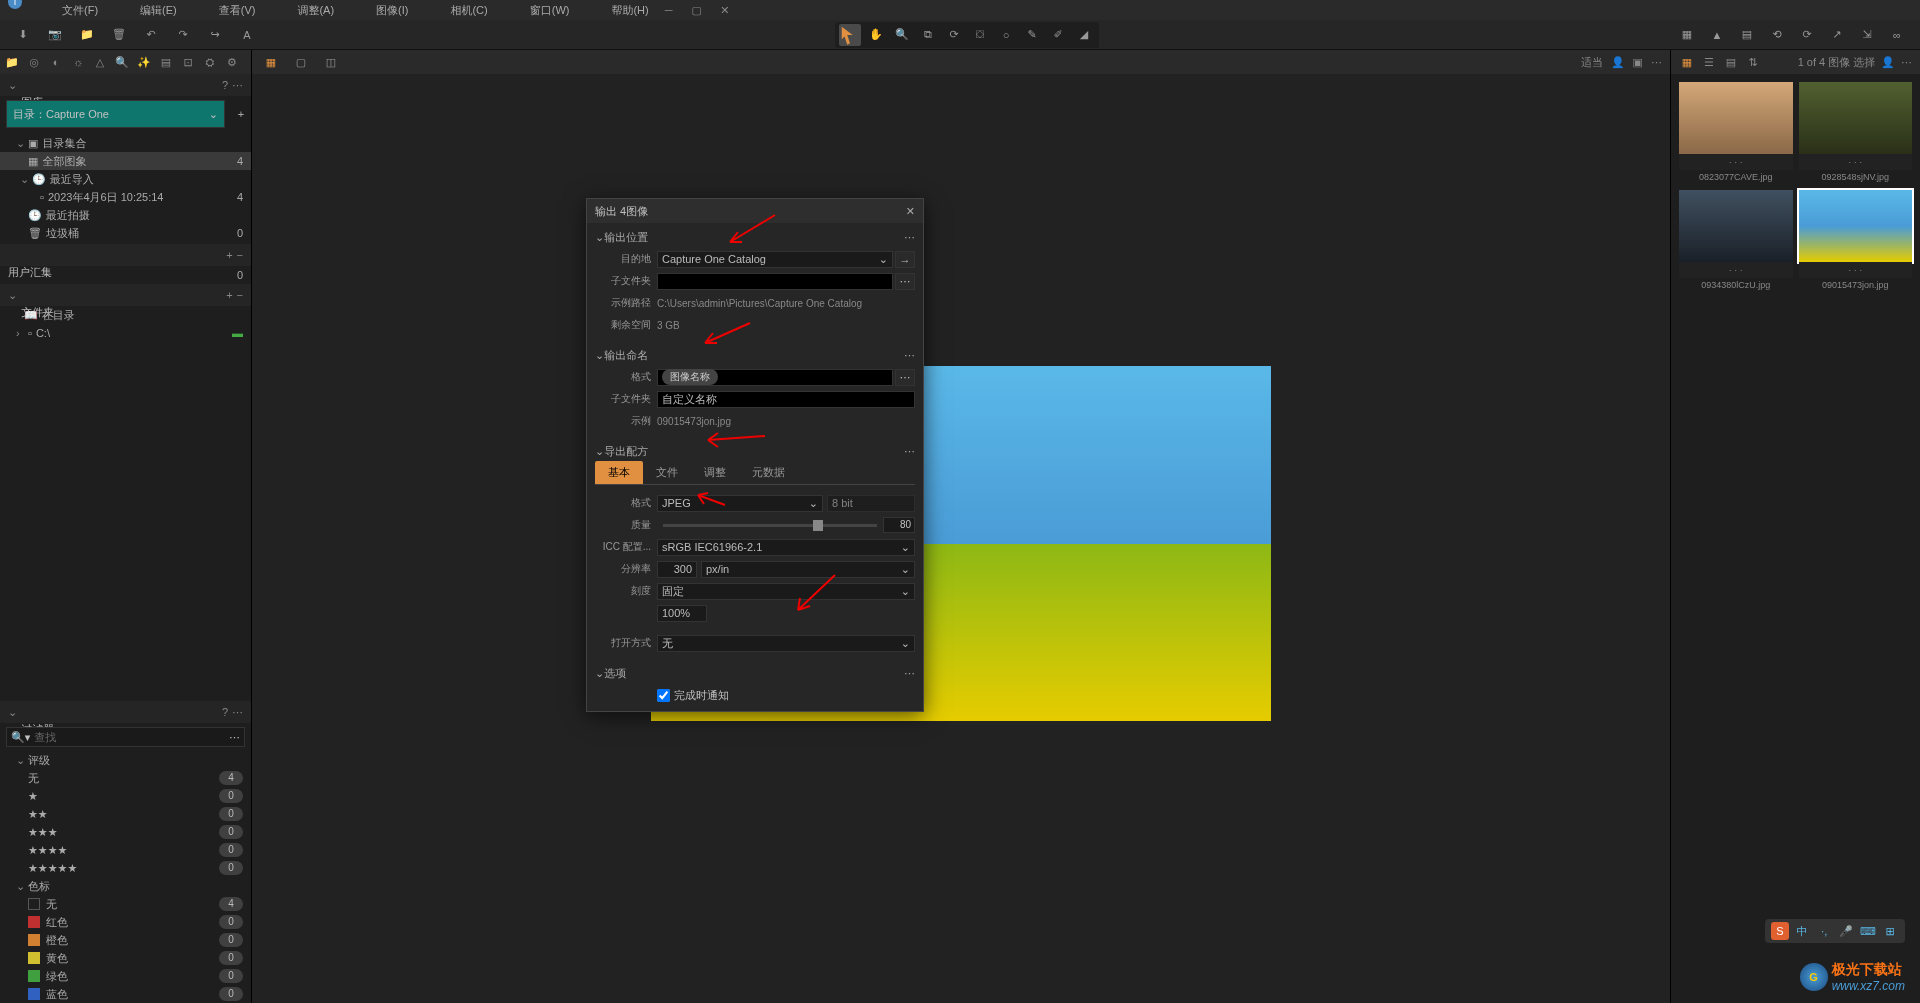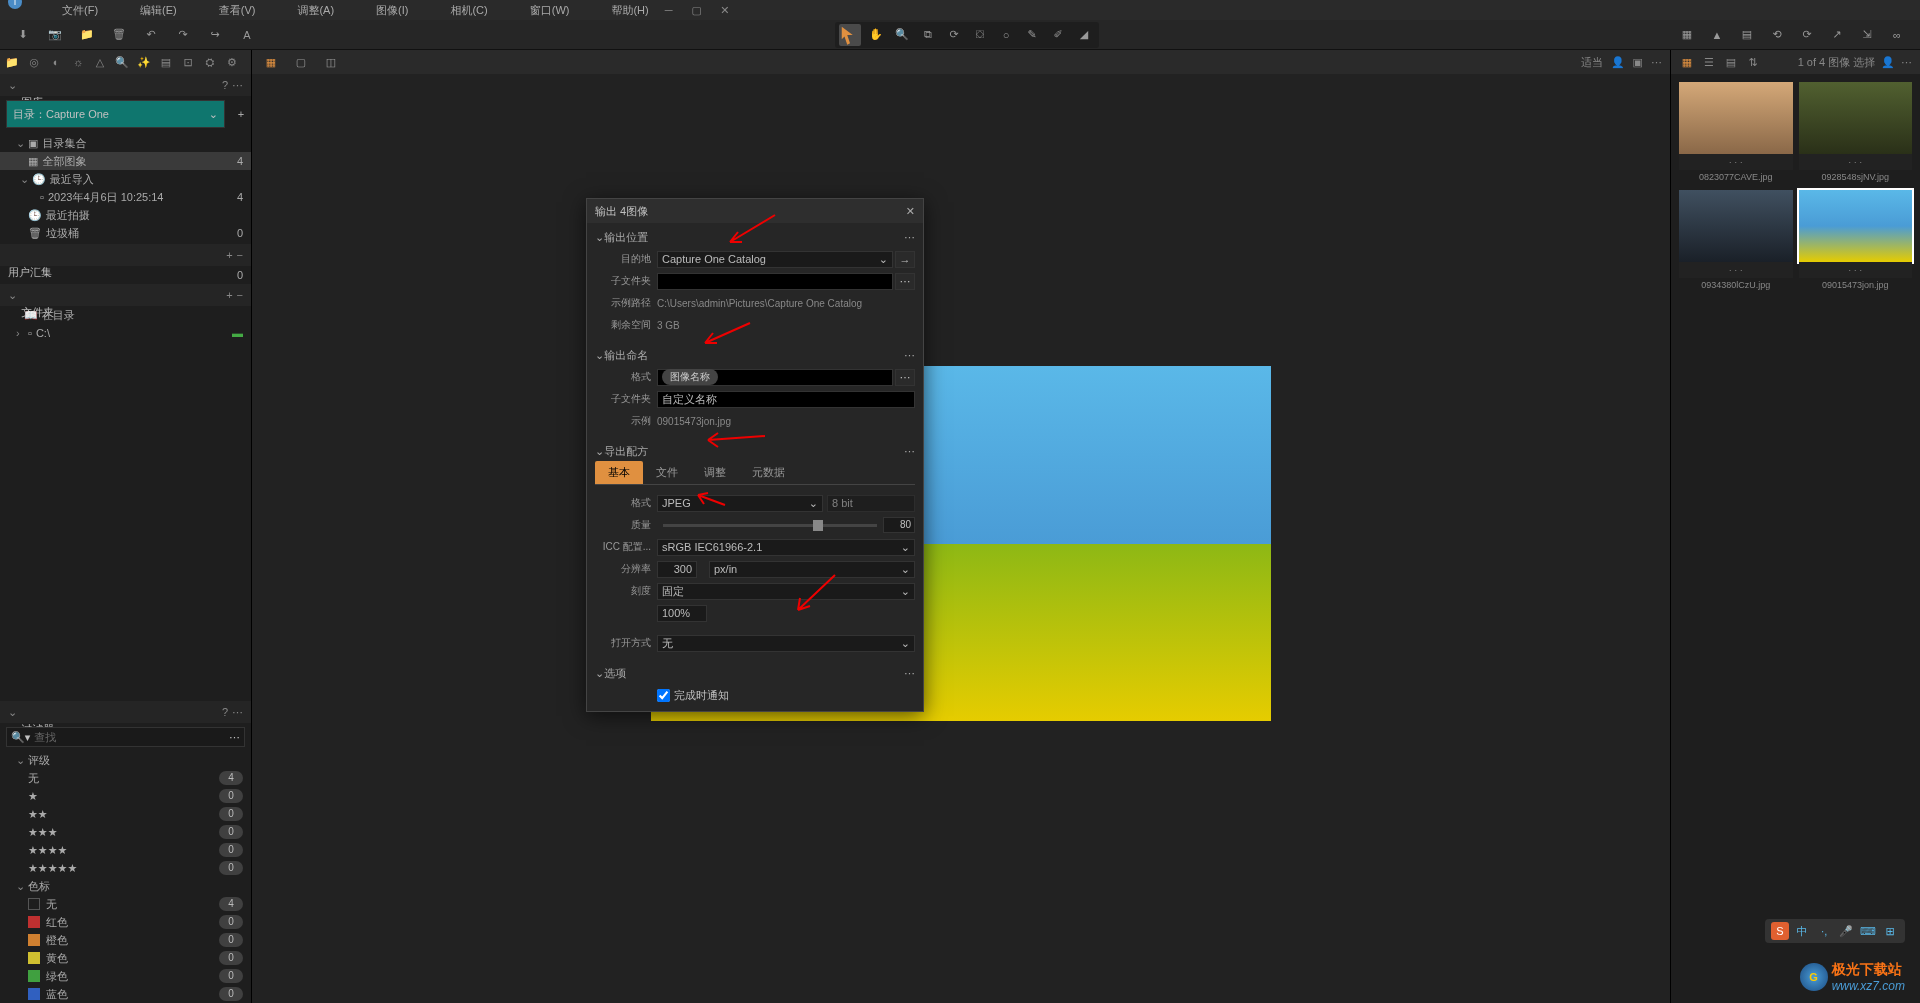--- a/index.html
+++ b/index.html
@@ -457,21 +457,21 @@
         <div class="field">
           <span>sRGB IEC61966-2.1</span>
           <span style="margin-left:auto;">⌄</span>
         </div>
       </div>
     <div class="dialog-row">
         <span class="label">分辨率</span>
         <div class="field" style="flex:0 0 40px;text-align:right;justify-content:flex-end;">
           <span>300</span>
         </div>
-        <div class="field" style="margin-left:12px;">
+        <div class="field" style="margin-left:4px;">
           <span>px/in</span>
           <span style="margin-left:auto;">⌄</span>
         </div>
       </div>
     <div class="dialog-row">
         <span class="label">刻度</span>
         <div class="field">
           <span>固定</span>
           <span style="margin-left:auto;">⌄</span>
         </div>

